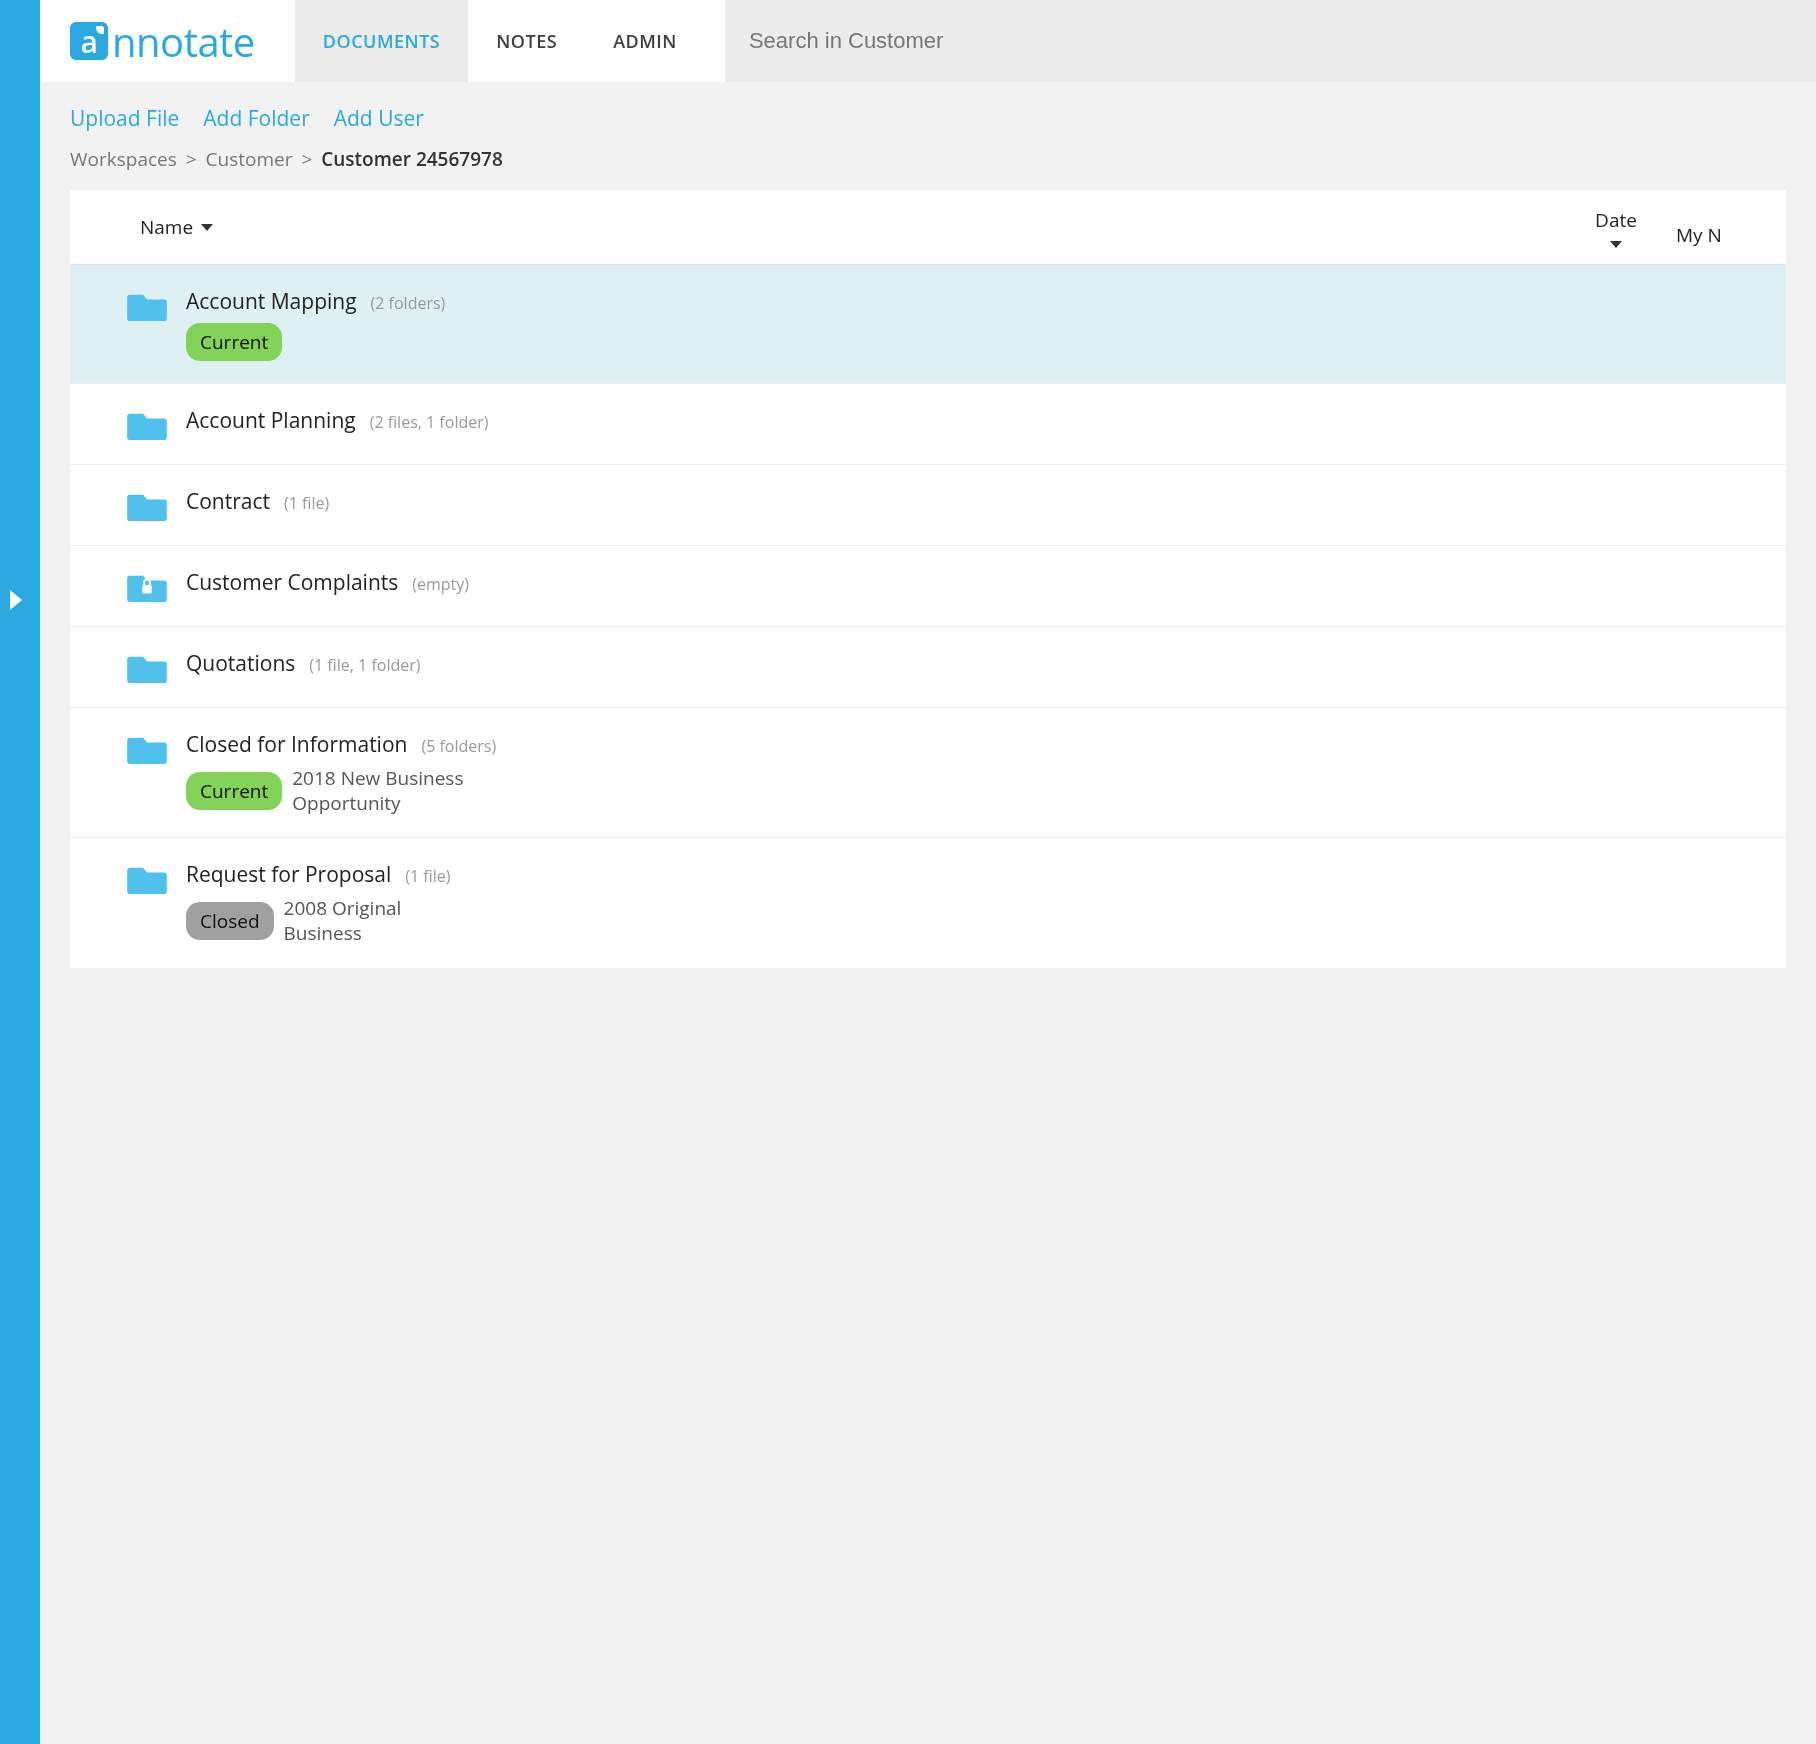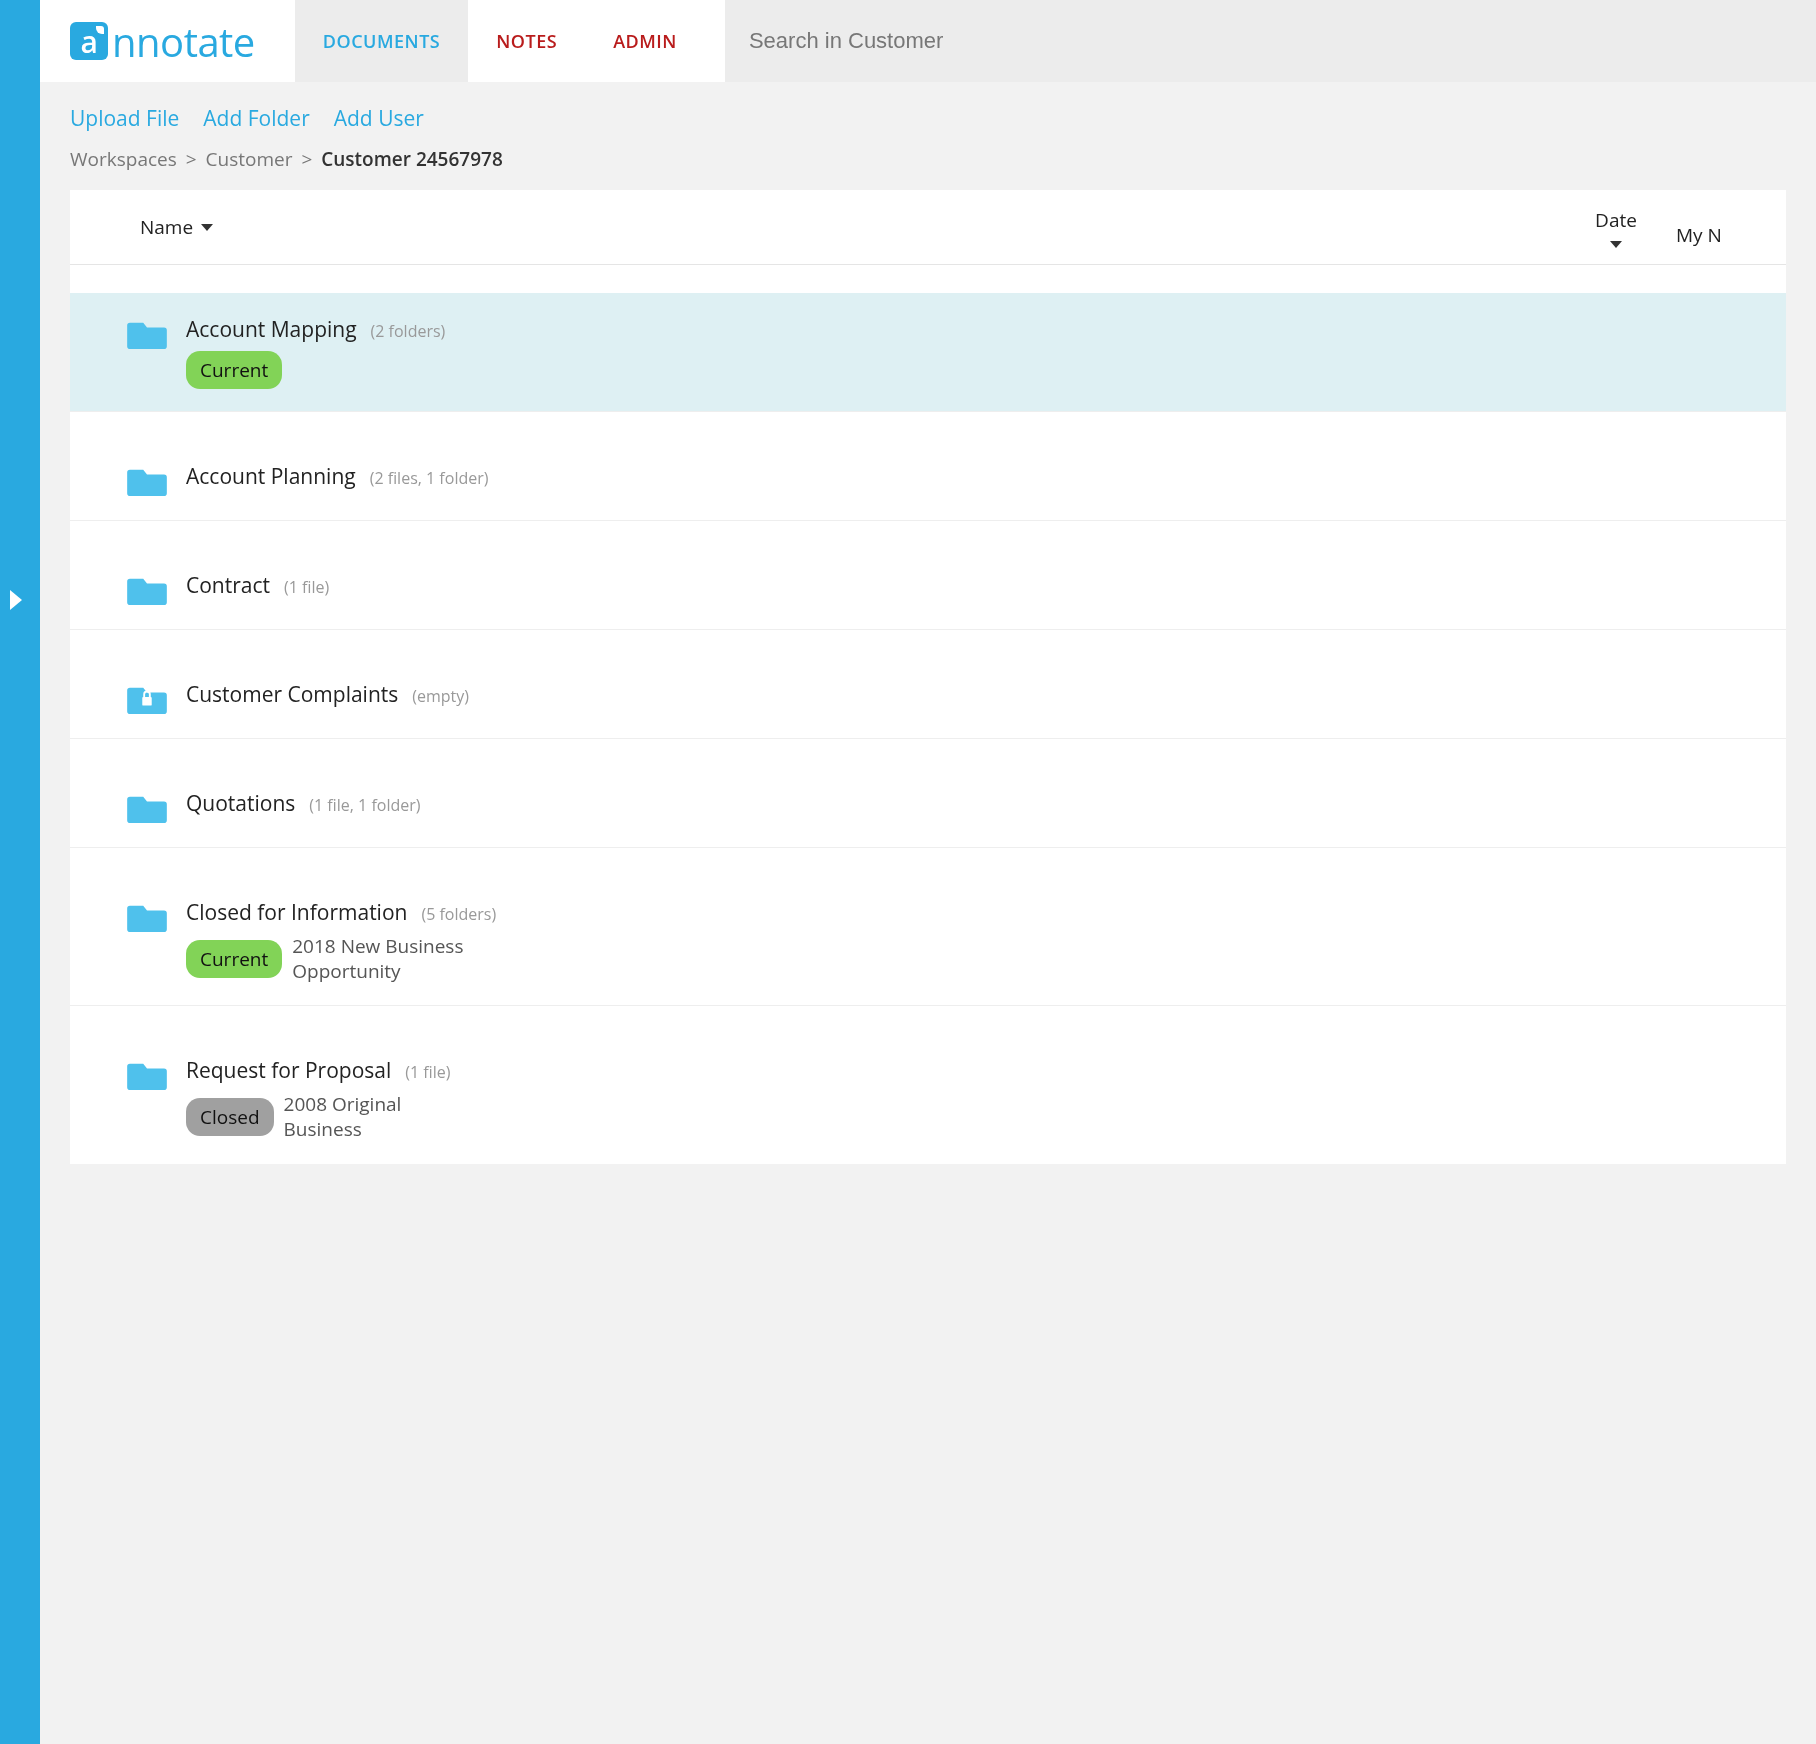--- a/index.html
+++ b/index.html
@@ -54,21 +54,21 @@
   top: 4px; right: 4px;
   width: 8px; height: 8px;
   background: #fff;
   border-radius: 0 3px 0 6px;
 }
 .nav-tabs { display: flex; height: 100%; align-items: stretch; }
 .nav-tab {
   display: flex; align-items: center;
   padding: 0 28px;
   font-size: 18px; font-weight: 600;
-  color: #b91c1c;
+  color: #404040;
   cursor: pointer;
   letter-spacing: 0.5px;
 }
 .nav-tab.active { background: #ececec; color: #29a9e0; }
 .searchbox {
   flex: 1;
   height: 82px;
   background: #ececec;
   border: none;
   padding: 0 24px;
@@ -109,21 +109,20 @@
   width: 0; height: 0;
   border-left: 6px solid transparent;
   border-right: 6px solid transparent;
   border-top: 7px solid #333;
 }
 .row {
   display: flex; align-items: flex-start;
   padding: 22px 46px 22px 56px;
   border-bottom: 1px solid #eee;
   cursor: pointer;
-  margin-top: 28px;
 }
 .row.selected { background: #def0f3; }
 .row:last-child { border-bottom: none; }
 .folder-icon {
   width: 42px; height: 34px;
   margin-right: 18px;
   position: relative;
   flex-shrink: 0;
   margin-top: 2px;
 }

